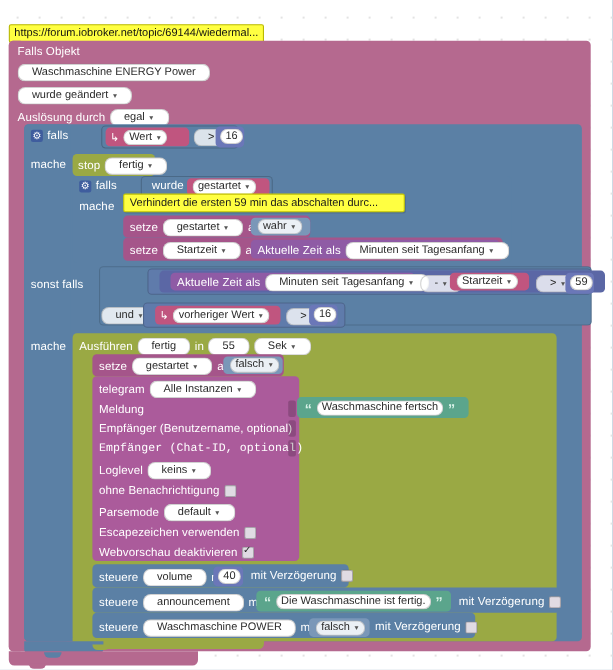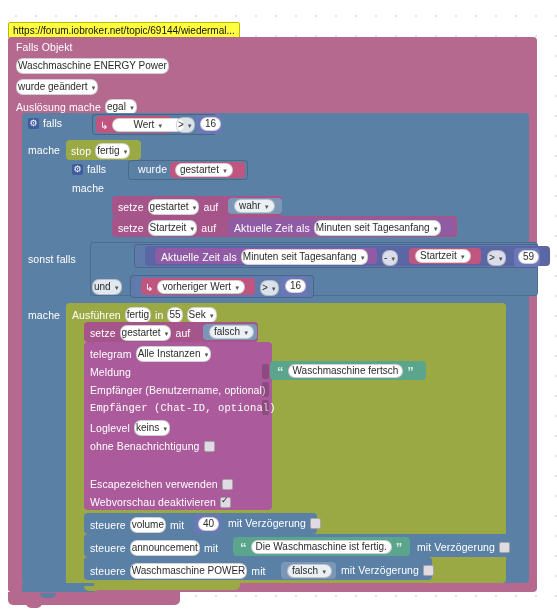--- a/index.html
+++ b/index.html
@@ -19,21 +19,21 @@
 
   
   .blk{position:absolute;box-sizing:border-box;border-radius:4px;}
   .row{display:flex;align-items:center;gap:4px;white-space:nowrap;}
   .lbl{color:#ffffff;font-size:10.5px;line-height:12px;letter-spacing:.1px;}
 
   
   .fld{
     display:inline-flex;align-items:center;gap:3px;
     background:#ffffff;color:#2b2b2b;
-    border-radius:7px;padding:1px 1px;font-size:10px;line-height:12px;
+    border-radius:7px;padding:1px 12px;font-size:10px;line-height:12px;
     border:1px solid rgba(0,0,0,.18);
   }
   .caret{font-size:6px;color:#555;transform:translateY(1px);}
 
   
   .c-trigger{background:#b5698f;}                 
   .c-logic  {background:#5b80a5;}                 
   .c-control{background:#9aa944;}                 
   .c-var    {background:#a5558a;}                 
   .c-tel    {background:#ab5b9b;}                 
@@ -100,40 +100,40 @@
   </div>
 
   <div style="position:absolute;left:16px;top:69px;" class="row">
     <span class="fld">
       <span>wurde geändert</span>
       <span class="caret">▼</span>
     </span>
   </div>
 
   <div style="position:absolute;left:16px;top:89px;" class="row">
-    <span class="lbl">Auslösung mache</span>
+    <span class="lbl">Auslösung durch</span>
     <span class="fld">
       <span>egal</span>
       <span class="caret">▼</span>
     </span>
   </div>
 
   <div class="blk c-logic" style="left:22px;top:103px;width:507px;height:470px;"></div>
   <div class="blk c-logic" style="left:22px;top:103px;width:42px;height:470px;background:#5b80a5;"></div>
 
   <div class="row" style="position:absolute;left:28px;top:107px;">
     <span class="gear">⚙</span>
     <span class="lbl">falls</span>
   </div>
 
   <div class="blk c-math" style="left:92px;top:104px;width:125px;height:21px;background:#5b80a5;border:1px solid rgba(0,0,0,.2);"></div>
   <div class="blk c-varref" style="left:96px;top:106px;width:76px;height:17px;border-radius:4px;">
     <div class="row" style="padding:2px 4px;">
       <span style="font-size:10px;">↳</span>
-      <span class="fld" style="padding:0 20px;">
+      <span class="fld" style="padding:0 4px;">
         <span>Wert</span>
         <span class="caret">▼</span>
       </span>
     </div>
   </div>
   <div style="position:absolute;left:176px;top:107px;">
     <span class="fld" style="background:rgba(255,255,255,.78);">
       <span>&gt;</span>
       <span class="caret">▼</span>
     </span>
@@ -173,20 +173,21 @@
         <span>gestartet</span>
         <span class="caret">▼</span>
       </span>
     </div>
   </div>
 
   <div style="position:absolute;left:72px;top:172px;">
     <span class="lbl">mache</span>
   </div>
 
+  <div class="comment" style="position:absolute;left:112px;top:166px;width:244px;">Verhindert die ersten 59 min das abschalten durc...</div>
 
   <div class="blk c-var" style="left:112px;top:186px;width:170px;height:20px;"></div>
   <div class="row" style="position:absolute;left:118px;top:189px;">
     <span class="lbl">setze</span>
     <span class="fld">
       <span>gestartet</span>
       <span class="caret">▼</span>
     </span>
     <span class="lbl">auf</span>
   </div>
@@ -366,20 +367,27 @@
       <span>keins</span>
       <span class="caret">▼</span>
     </span>
   </div>
 
   <div class="row" style="position:absolute;left:90px;top:430px;">
     <span class="lbl">ohne Benachrichtigung</span>
     <span class="cbx"></span>
   </div>
 
+  <div class="row" style="position:absolute;left:90px;top:448px;">
+    <span class="lbl">Parsemode</span>
+    <span class="fld">
+      <span>default</span>
+      <span class="caret">▼</span>
+    </span>
+  </div>
 
   <div class="row" style="position:absolute;left:90px;top:468px;">
     <span class="lbl">Escapezeichen verwenden</span>
     <span class="cbx"></span>
   </div>
 
   <div class="row" style="position:absolute;left:90px;top:486px;">
     <span class="lbl">Webvorschau deaktivieren</span>
     <span class="cbx on"></span>
   </div>

